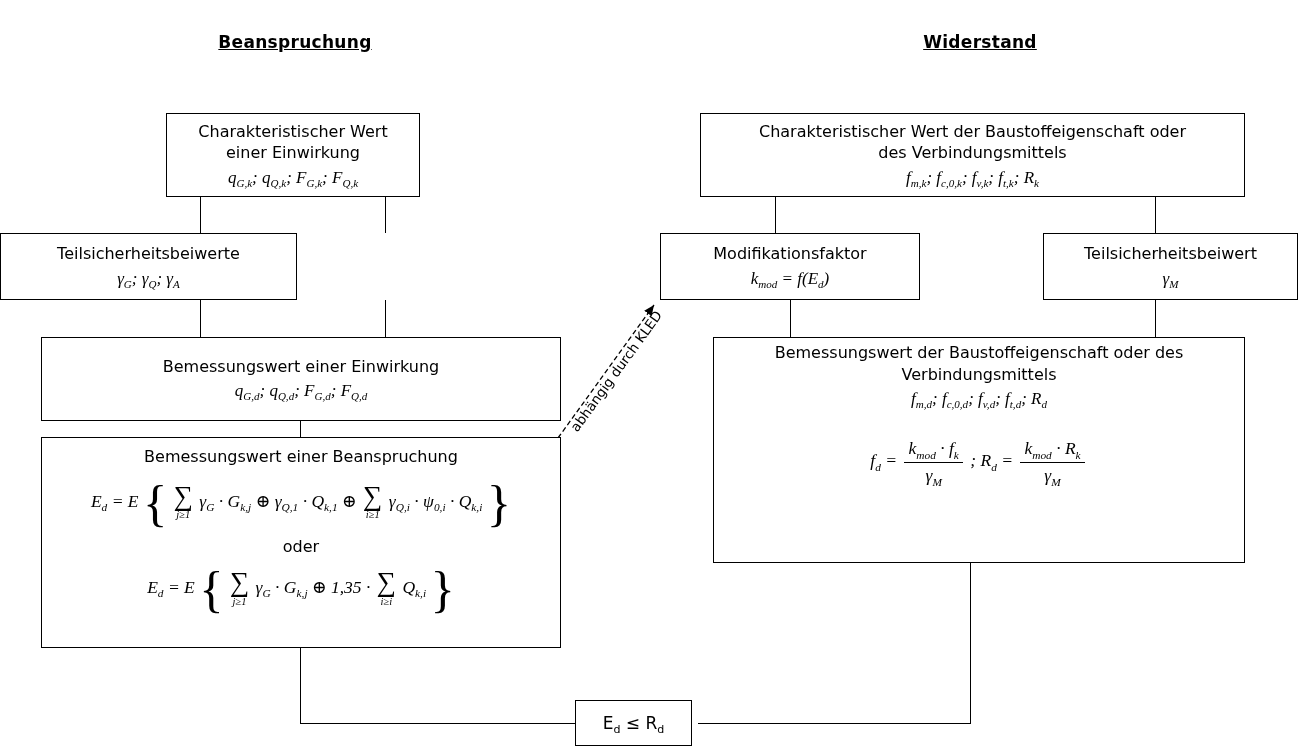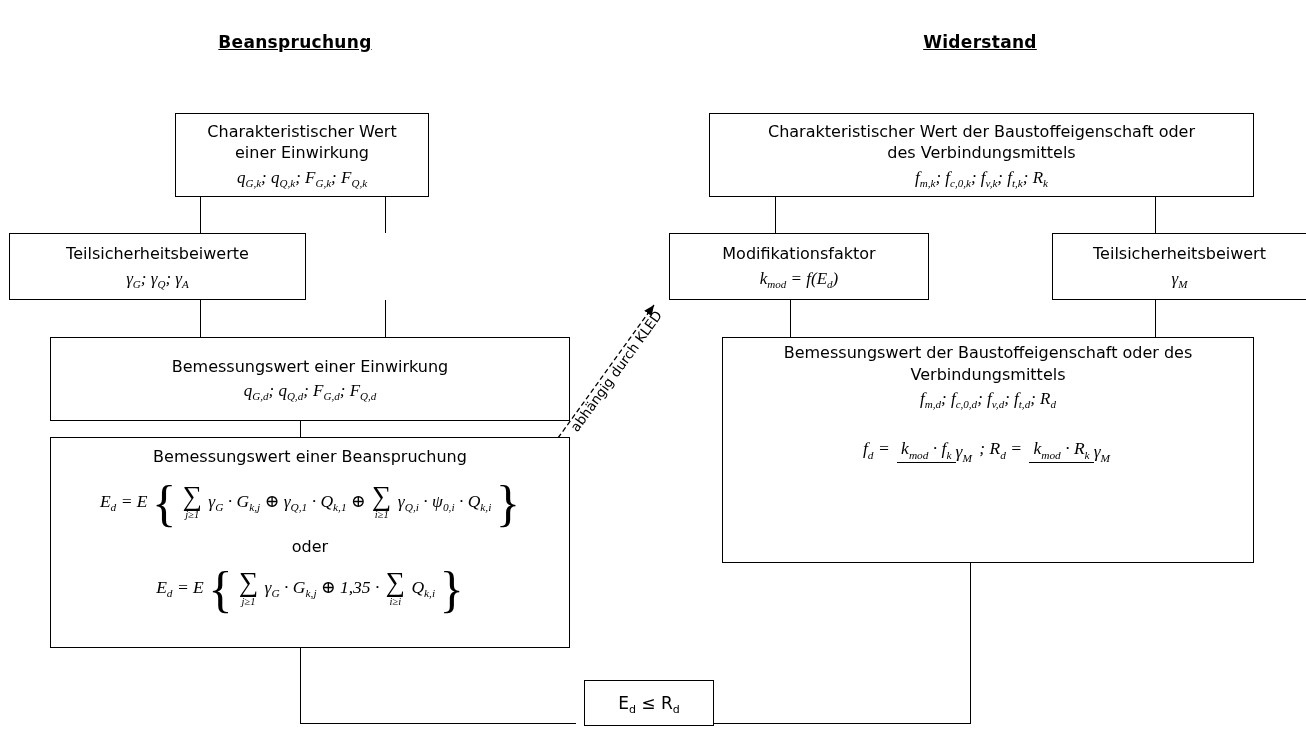--- a/index.html
+++ b/index.html
@@ -10,41 +10,40 @@
   }
   .canvas { position:absolute; inset:0; }
   .heading {
     position:absolute; font-weight:bold; font-size:17px;
     text-decoration:underline; text-align:center; letter-spacing:0.3px;
   }
   .box {
     position:absolute; border:1px solid #000; background:#fff;
     display:flex; flex-direction:column; align-items:center; justify-content:center;
     text-align:center;
-    margin-left:9px;
   }
   .box.top-align { justify-content:flex-start; }
   .t { font-size:16px; line-height:1.35; }
   .formula {
     font-family:"Liberation Serif","DejaVu Serif",serif; font-style:italic;
     font-size:17px; margin-top:3px; line-height:1.3;
   }
   sub { font-size:0.65em; line-height:0; }
   .eq {
     font-family:"Liberation Serif","DejaVu Serif",serif; font-style:italic;
     font-size:17.5px; line-height:1; text-align:center; width:100%;
   }
   .oder { font-size:16px; }
   .line { position:absolute; background:#000; }
   
   .msum { display:inline-flex; flex-direction:column; align-items:center;
           vertical-align:middle; line-height:1; margin:0 2px; }
   .msum .ss { font-size:1.55em; font-style:normal; line-height:0.95; }
   .msum .su { font-size:0.6em; line-height:1.1;font-style:italic; }
-  .mfrac { display:inline-flex; flex-direction:row; align-items:center;
+  .mfrac { display:inline-flex; flex-direction:column; align-items:center;
            vertical-align:middle; margin:0 3px; }
   .mfrac .fn { padding:0 4px 2px; border-bottom:1px solid #000; line-height:1.25; }
   .mfrac .fd { padding-top:2px; line-height:1.25; }
   .mbrace { font-style:normal; font-size:2.9em; line-height:0;
             vertical-align:middle; font-weight:300; }
   .result {
     font-family:"DejaVu Sans","Liberation Sans",sans-serif;
     font-style:normal; font-size:17px;
   }
   svg.overlay { position:absolute; inset:0; pointer-events:none; }
@@ -142,17 +141,17 @@
     <div class="formula">f<sub>m,d</sub>; f<sub>c,0,d</sub>; f<sub>v,d</sub>; f<sub>t,d</sub>; R<sub>d</sub></div>
     <div class="eq" style="margin-top:28px">f<sub>d</sub> = <span class="mfrac">
           <span class="fn">k<sub>mod</sub> · f<sub>k</sub></span>
           <span class="fd">γ<sub>M</sub></span>
         </span> ; R<sub>d</sub> = <span class="mfrac">
           <span class="fn">k<sub>mod</sub> · R<sub>k</sub></span>
           <span class="fd">γ<sub>M</sub></span>
         </span></div>
   </div>
 
-  <div class="box" style="left:575px;top:680px;width:130px;height:46px">
+  <div class="box" style="left:575px;top:700px;width:117px;height:46px">
     <div class="result">E<sub>d</sub> ≤ R<sub>d</sub></div>
   </div>
 
 </div>
 
 </body></html>

